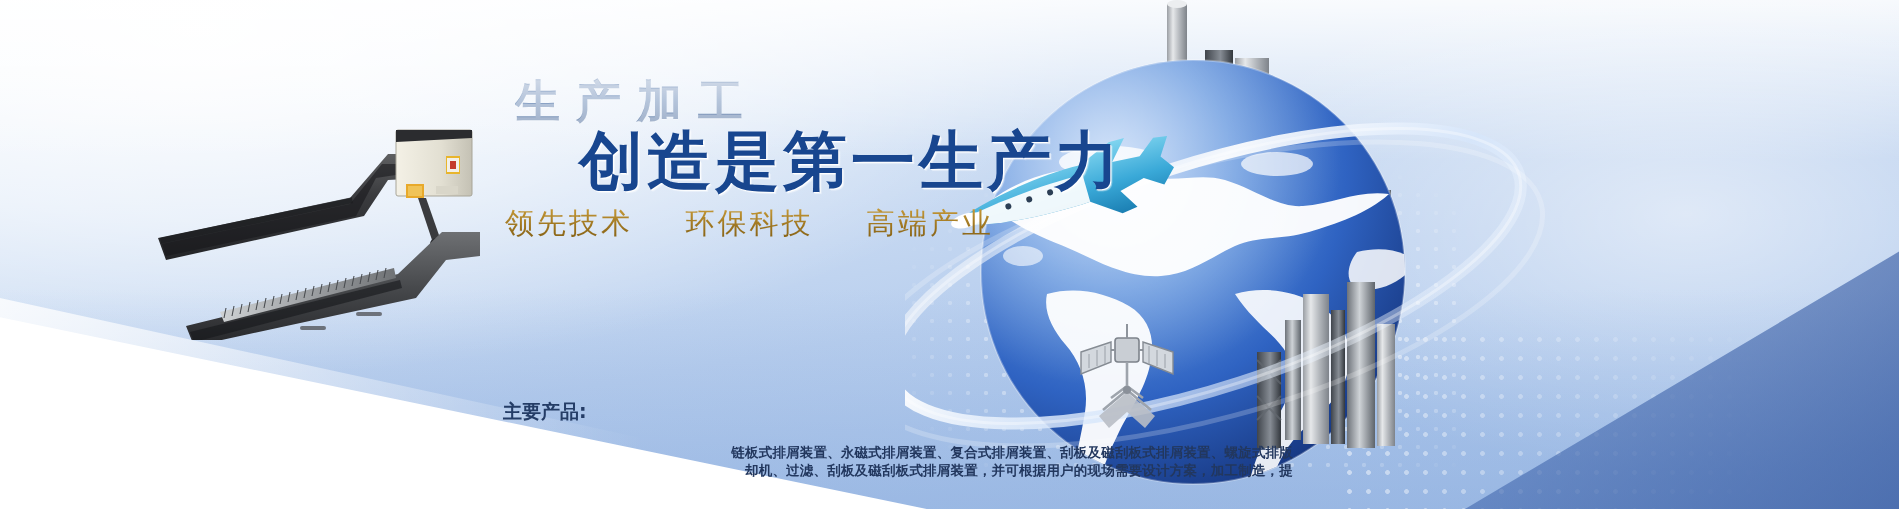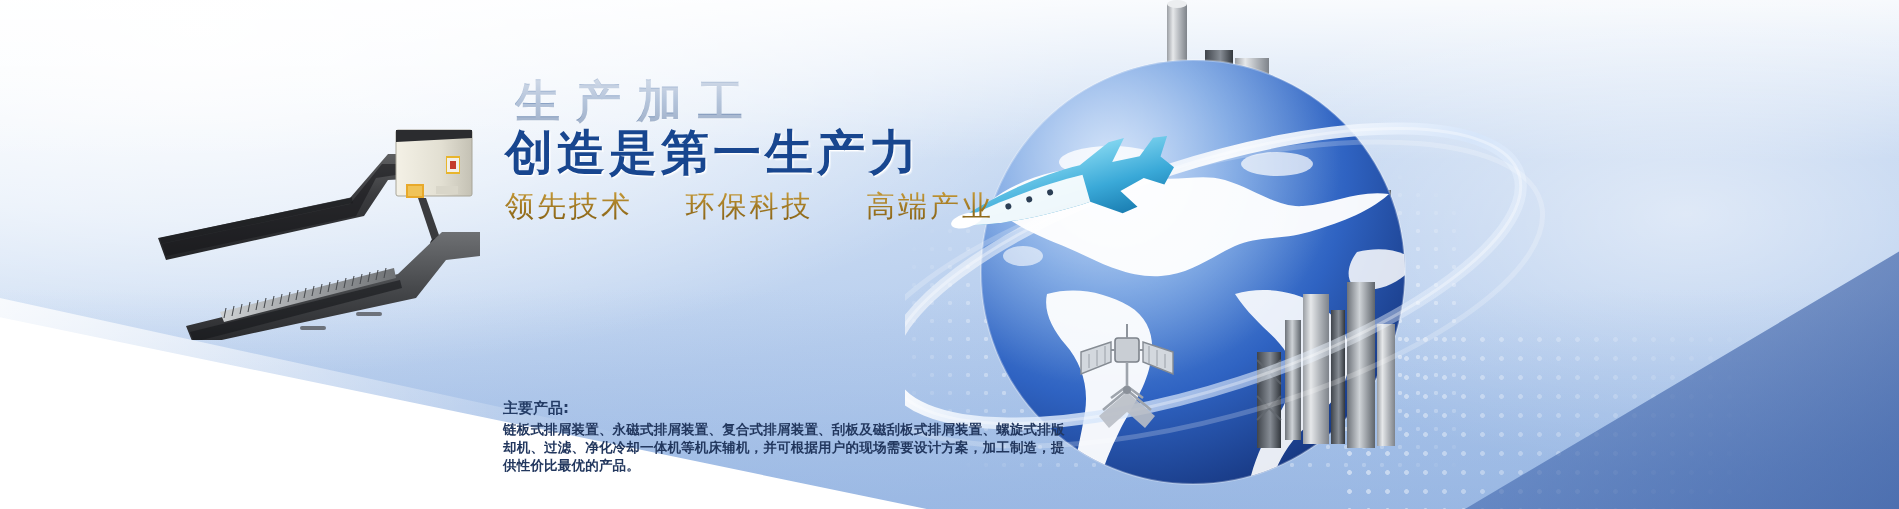--- a/index.html
+++ b/index.html
@@ -89,54 +89,55 @@
     line-height:1.05;
     color:#8fa6c9;
     background:linear-gradient(180deg,#b9c7dc 0%,#8ea6c8 48%,#6f88ae 100%);
     -webkit-background-clip:text;background-clip:text;
     -webkit-text-fill-color:transparent;
     text-shadow:0 1px 0 rgba(255,255,255,.35);
     margin:0 0 2px 18px;
   }
   .headline-2{
     font-family:"DejaVu Sans","Liberation Sans",sans-serif;
-    font-size:48px;font-weight:bold;letter-spacing:4px;
+    font-size:64px;font-weight:bold;letter-spacing:4px;
     line-height:1.08;
     color:#18468f;
     text-shadow:1px 1px 0 #ffffff, 2px 2px 1px rgba(255,255,255,.5);
     margin:0 0 8px 8px;
+    text-align:center;
   }
   .headline-3{
     font-family:"DejaVu Serif","Liberation Serif",serif;
     font-size:29px;font-weight:normal;letter-spacing:3px;
     color:#9a751f;
     background:linear-gradient(180deg,#cfa23d 0%,#9d7520 55%,#7d5a12 100%);
     -webkit-background-clip:text;background-clip:text;
     -webkit-text-fill-color:transparent;
     margin:0 0 0 8px;
     white-space:nowrap;
   }
   .headline-3 .gap{display:inline-block;width:28px;}
 
   
   .product-block{
     position:absolute;left:503px;top:397px;width:790px;
     color:#20375f;
   }
   .product-title{
-    font-size:15px;font-weight:bold;line-height:1.5;
-    margin:0 0 0 0;
+    font-size:19px;font-weight:bold;line-height:1.5;
+    margin:0 0 17px 0;
     color:#243c66;
   }
   .product-body{
     font-size:13.5px;line-height:18px;font-weight:bold;
     margin:0;color:#22375e;
     letter-spacing:.2px;
   }
-  .product-body span{display:block;}
+  .product-body span{display:block;text-align:right;}
 </style>
 </head>
 <body>
 
 <div id="banner">
 
   <div class="wash-tl"></div>
   <div class="wash-top"></div>
   <div class="wash-right"></div>
   <div class="wash-bottom"></div>
@@ -389,18 +390,17 @@
       <span>环保科技</span>
       <span class="gap"></span>
       <span>高端产业</span>
     </div>
   </div>
 
   <div class="product-block">
     <p class="product-title">主要产品:</p>
     <p class="product-body">
       <span>链板式排屑装置、永磁式排屑装置、复合式排屑装置、刮板及磁刮板式排屑装置、螺旋式排版</span>
-      <span>却机、过滤、净化冷却一体机等机床辅机，并可根据用户的现场需要设计方案，加工制造，提</span>
-      <span>供性价比最优的产品。</span>
+      <span>却机、过滤、刮板及磁刮板式排屑装置，并可根据用户的现场需要设计方案，加工制造，提</span>
     </p>
   </div>
 
 </div>
 
 </body></html>

